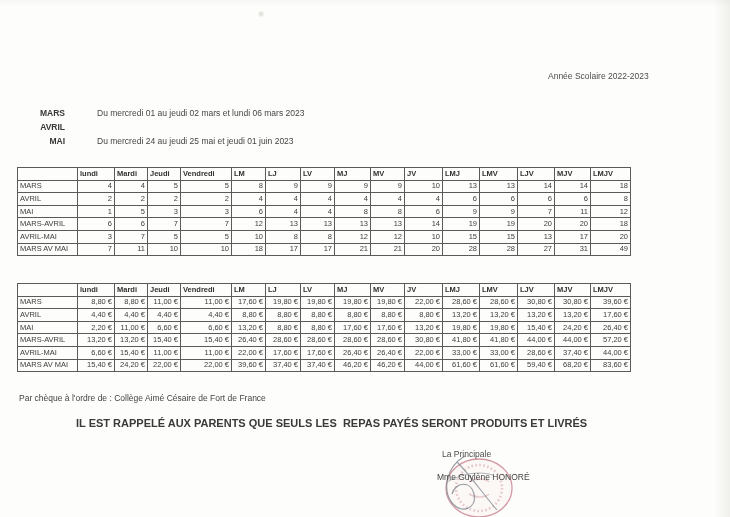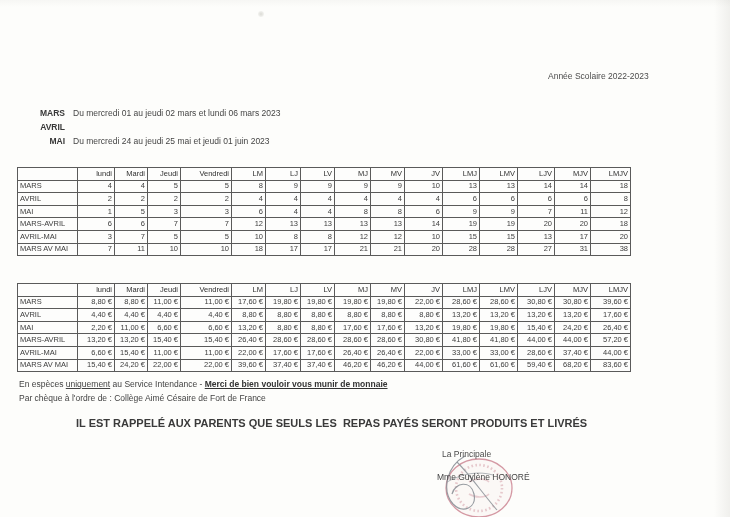--- a/index.html
+++ b/index.html
@@ -15,28 +15,28 @@
   .scan-shade-top{position:absolute;top:0;left:0;right:0;height:7px;
     background:linear-gradient(to bottom,rgba(125,122,110,0.05),rgba(125,122,110,0));}
   .scan-dot{position:absolute;left:258px;top:11px;width:6px;height:6px;border-radius:50%;
     background:radial-gradient(circle,rgba(140,140,125,0.30),rgba(140,140,125,0));}
   .school-year{position:absolute;left:548px;top:71px;font-size:8.5px;color:#4c4c4c;}
   .doc-title{position:absolute;left:222px;top:82px;font-size:10px;font-weight:bold;
     letter-spacing:0.2px;color:#353535;white-space:pre;}
   .periods{position:absolute;left:20px;top:108px;font-size:8.5px;}
   .period-row{display:flex;height:14px;align-items:baseline;}
   .period-label{width:45px;text-align:right;font-weight:bold;color:#383838;}
-  .period-dates{margin-left:8px;color:#454545;}
+  .period-dates{margin-left:32px;color:#454545;}
   table.calc{position:absolute;left:17px;width:604px;table-layout:fixed;
     border-collapse:collapse;font-size:7.5px;color:#3c3c3c;background:#fdfdfc;}
   table.calc.days{top:167px;}
   table.calc.prices{top:283px;}
   table.calc th,table.calc td{border:1px solid #5a5a5a;padding:0 2px;height:11.6px;
     line-height:10px;overflow:hidden;white-space:nowrap;}
-  table.calc th{text-align:right;font-weight:normal;color:#303030;}
+  table.calc th{text-align:left;font-weight:bold;color:#303030;}
   table.calc td{text-align:right;}
   table.calc td.rowlabel{text-align:left;}
   .foot-line{position:absolute;left:19px;font-size:8.5px;color:#434343;}
   .foot-cash{top:379px;}
   .foot-cheque{top:393px;}
   .u{text-decoration:underline;text-underline-offset:1px;}
   .bu{font-weight:bold;text-decoration:underline;text-underline-offset:1px;color:#333;}
   .notice{position:absolute;left:76px;top:417px;font-size:11px;font-weight:bold;
     color:#3a3a3a;white-space:pre;}
   .sig-role{position:absolute;left:442px;top:449px;font-size:8.5px;color:#4a4a4a;z-index:3;}
@@ -207,21 +207,21 @@
           <td>18</td>
           <td>17</td>
           <td>17</td>
           <td>21</td>
           <td>21</td>
           <td>20</td>
           <td>28</td>
           <td>28</td>
           <td>27</td>
           <td>31</td>
-          <td>38</td>
+          <td>49</td>
         </tr>
       </tbody>
     </table>
 
   <table class="calc prices">
     <colgroup>
       <col style="width:60px">
         <col style="width:37px">
         <col style="width:33px">
         <col style="width:33px">
@@ -363,23 +363,20 @@
           <td>44,00 €</td>
           <td>61,60 €</td>
           <td>61,60 €</td>
           <td>59,40 €</td>
           <td>68,20 €</td>
           <td>83,60 €</td>
         </tr>
       </tbody>
     </table>
 
-  <div class="foot-line foot-cash">
-    <span>En espèces </span><span class="u">uniquement</span><span> au Service Intendance - </span><span class="bu">Merci de bien vouloir vous munir de monnaie</span>
-  </div>
   <div class="foot-line foot-cheque">Par chèque à l'ordre de : Collège Aimé Césaire de Fort de France</div>
 
   <div class="notice">IL EST RAPPELÉ AUX PARENTS QUE SEULS LES  REPAS PAYÉS SERONT PRODUITS ET LIVRÉS</div>
 
   <div class="sig-role">La Principale</div>
   <div class="sig-name">Mme Guylène HONORÉ</div>
 
   <div class="stamp-wrap">
     <svg width="115" height="65" viewBox="0 0 115 65">
       <ellipse cx="54" cy="36" rx="33" ry="29" fill="rgba(212,152,163,0.05)" stroke="#d498a3" stroke-width="1.3"></ellipse>

